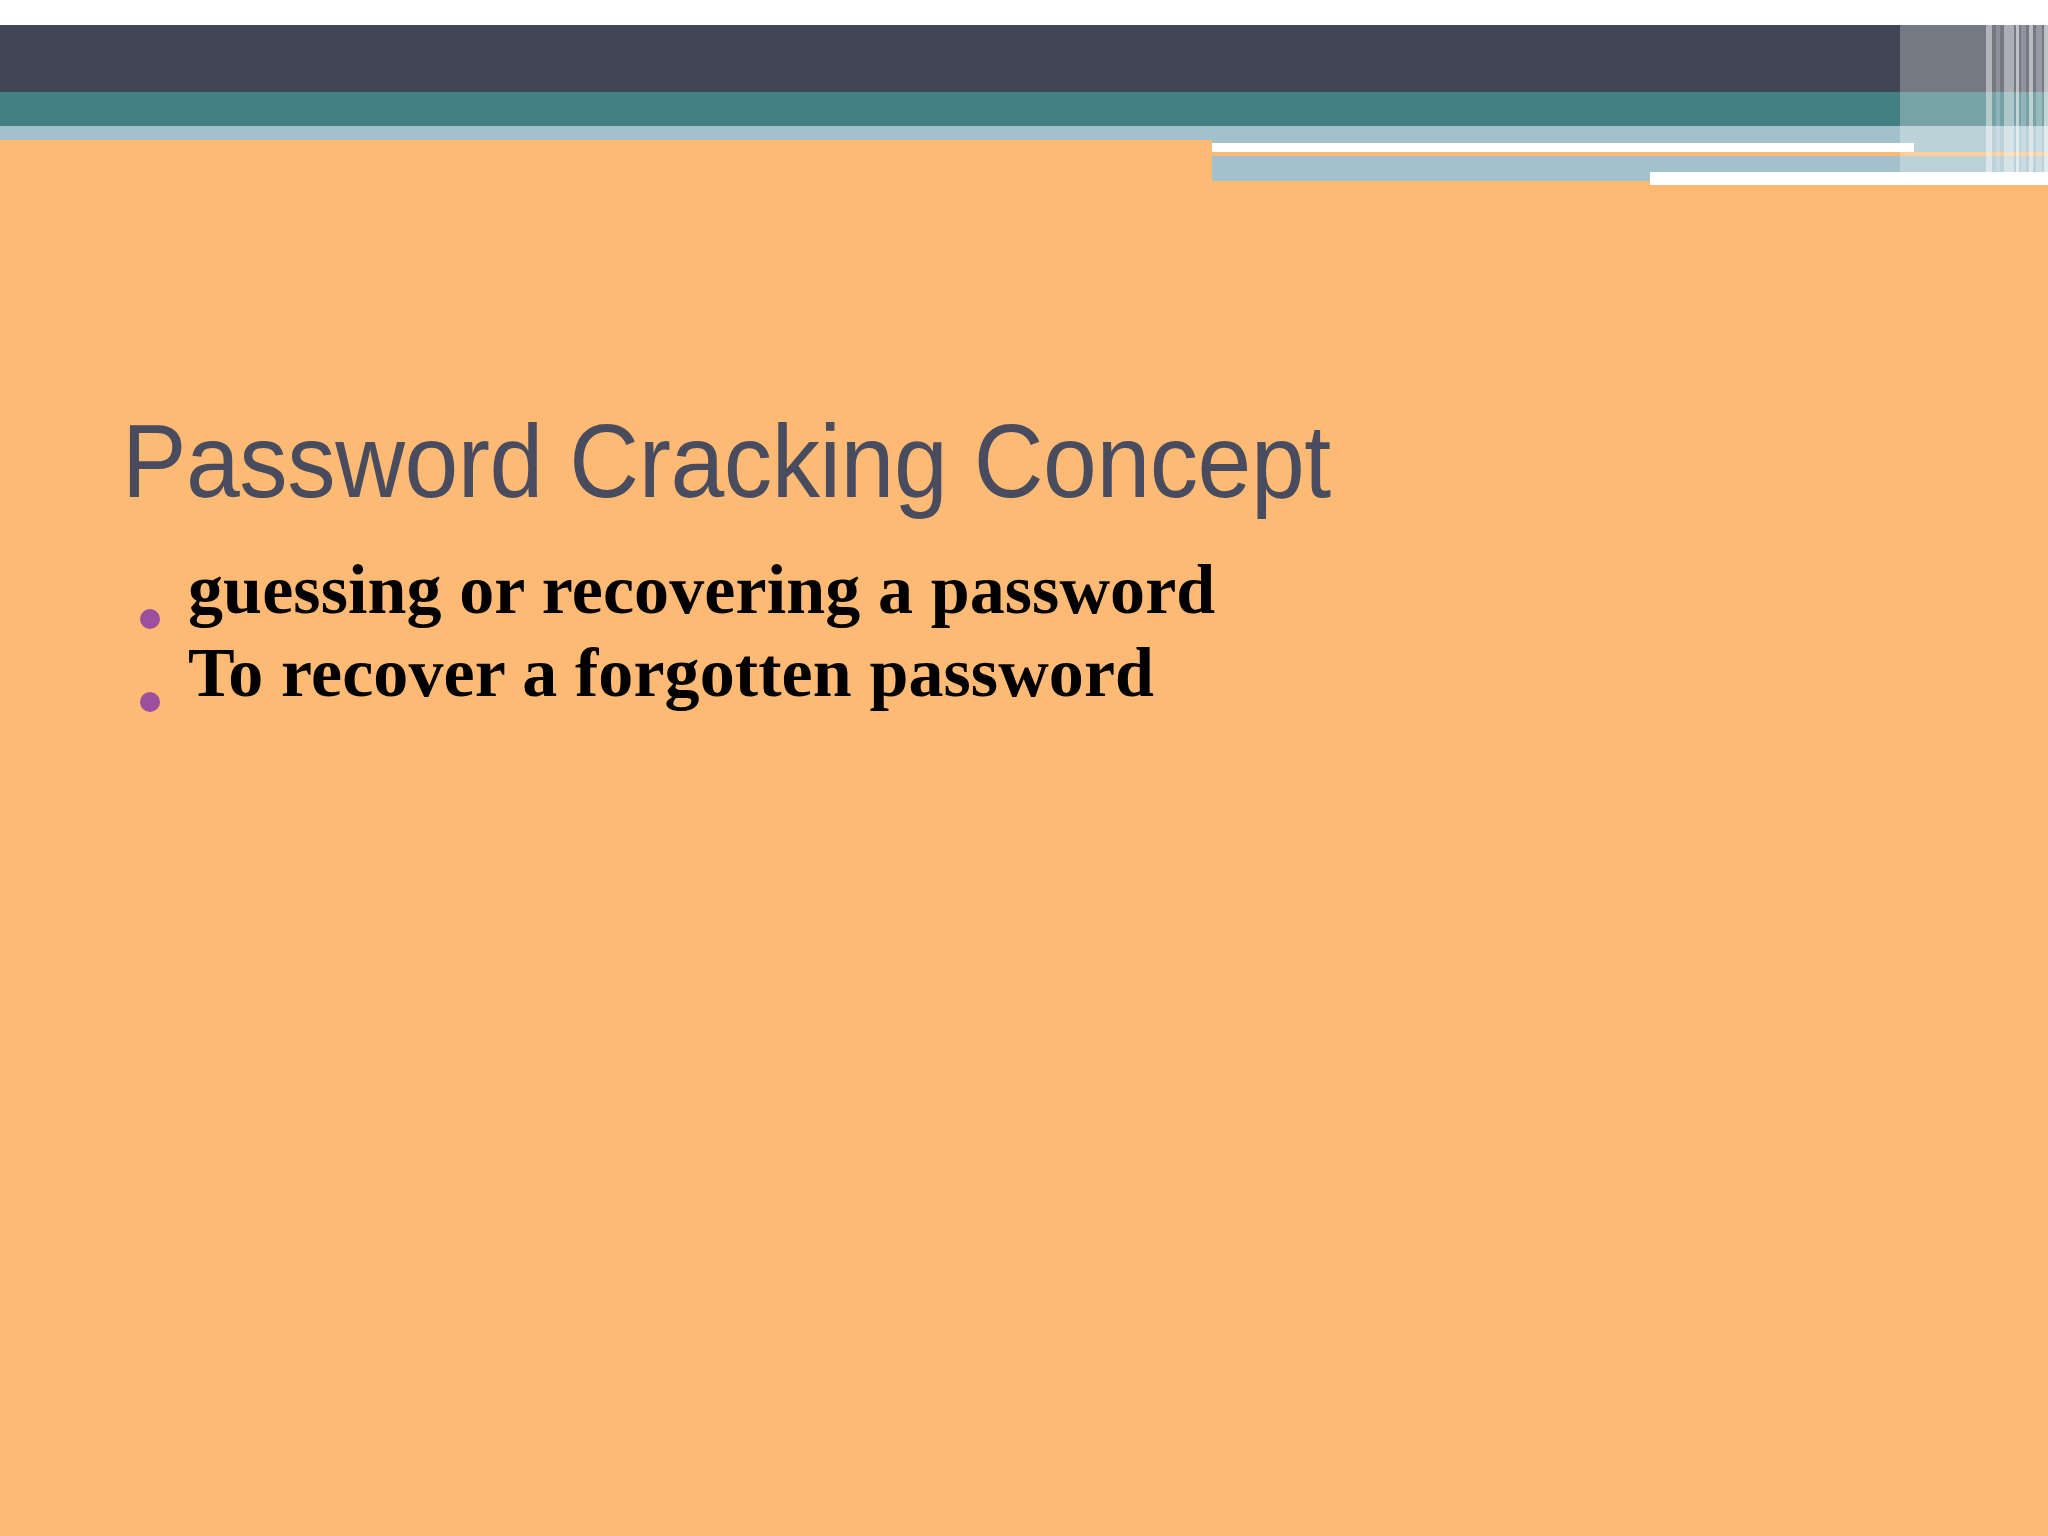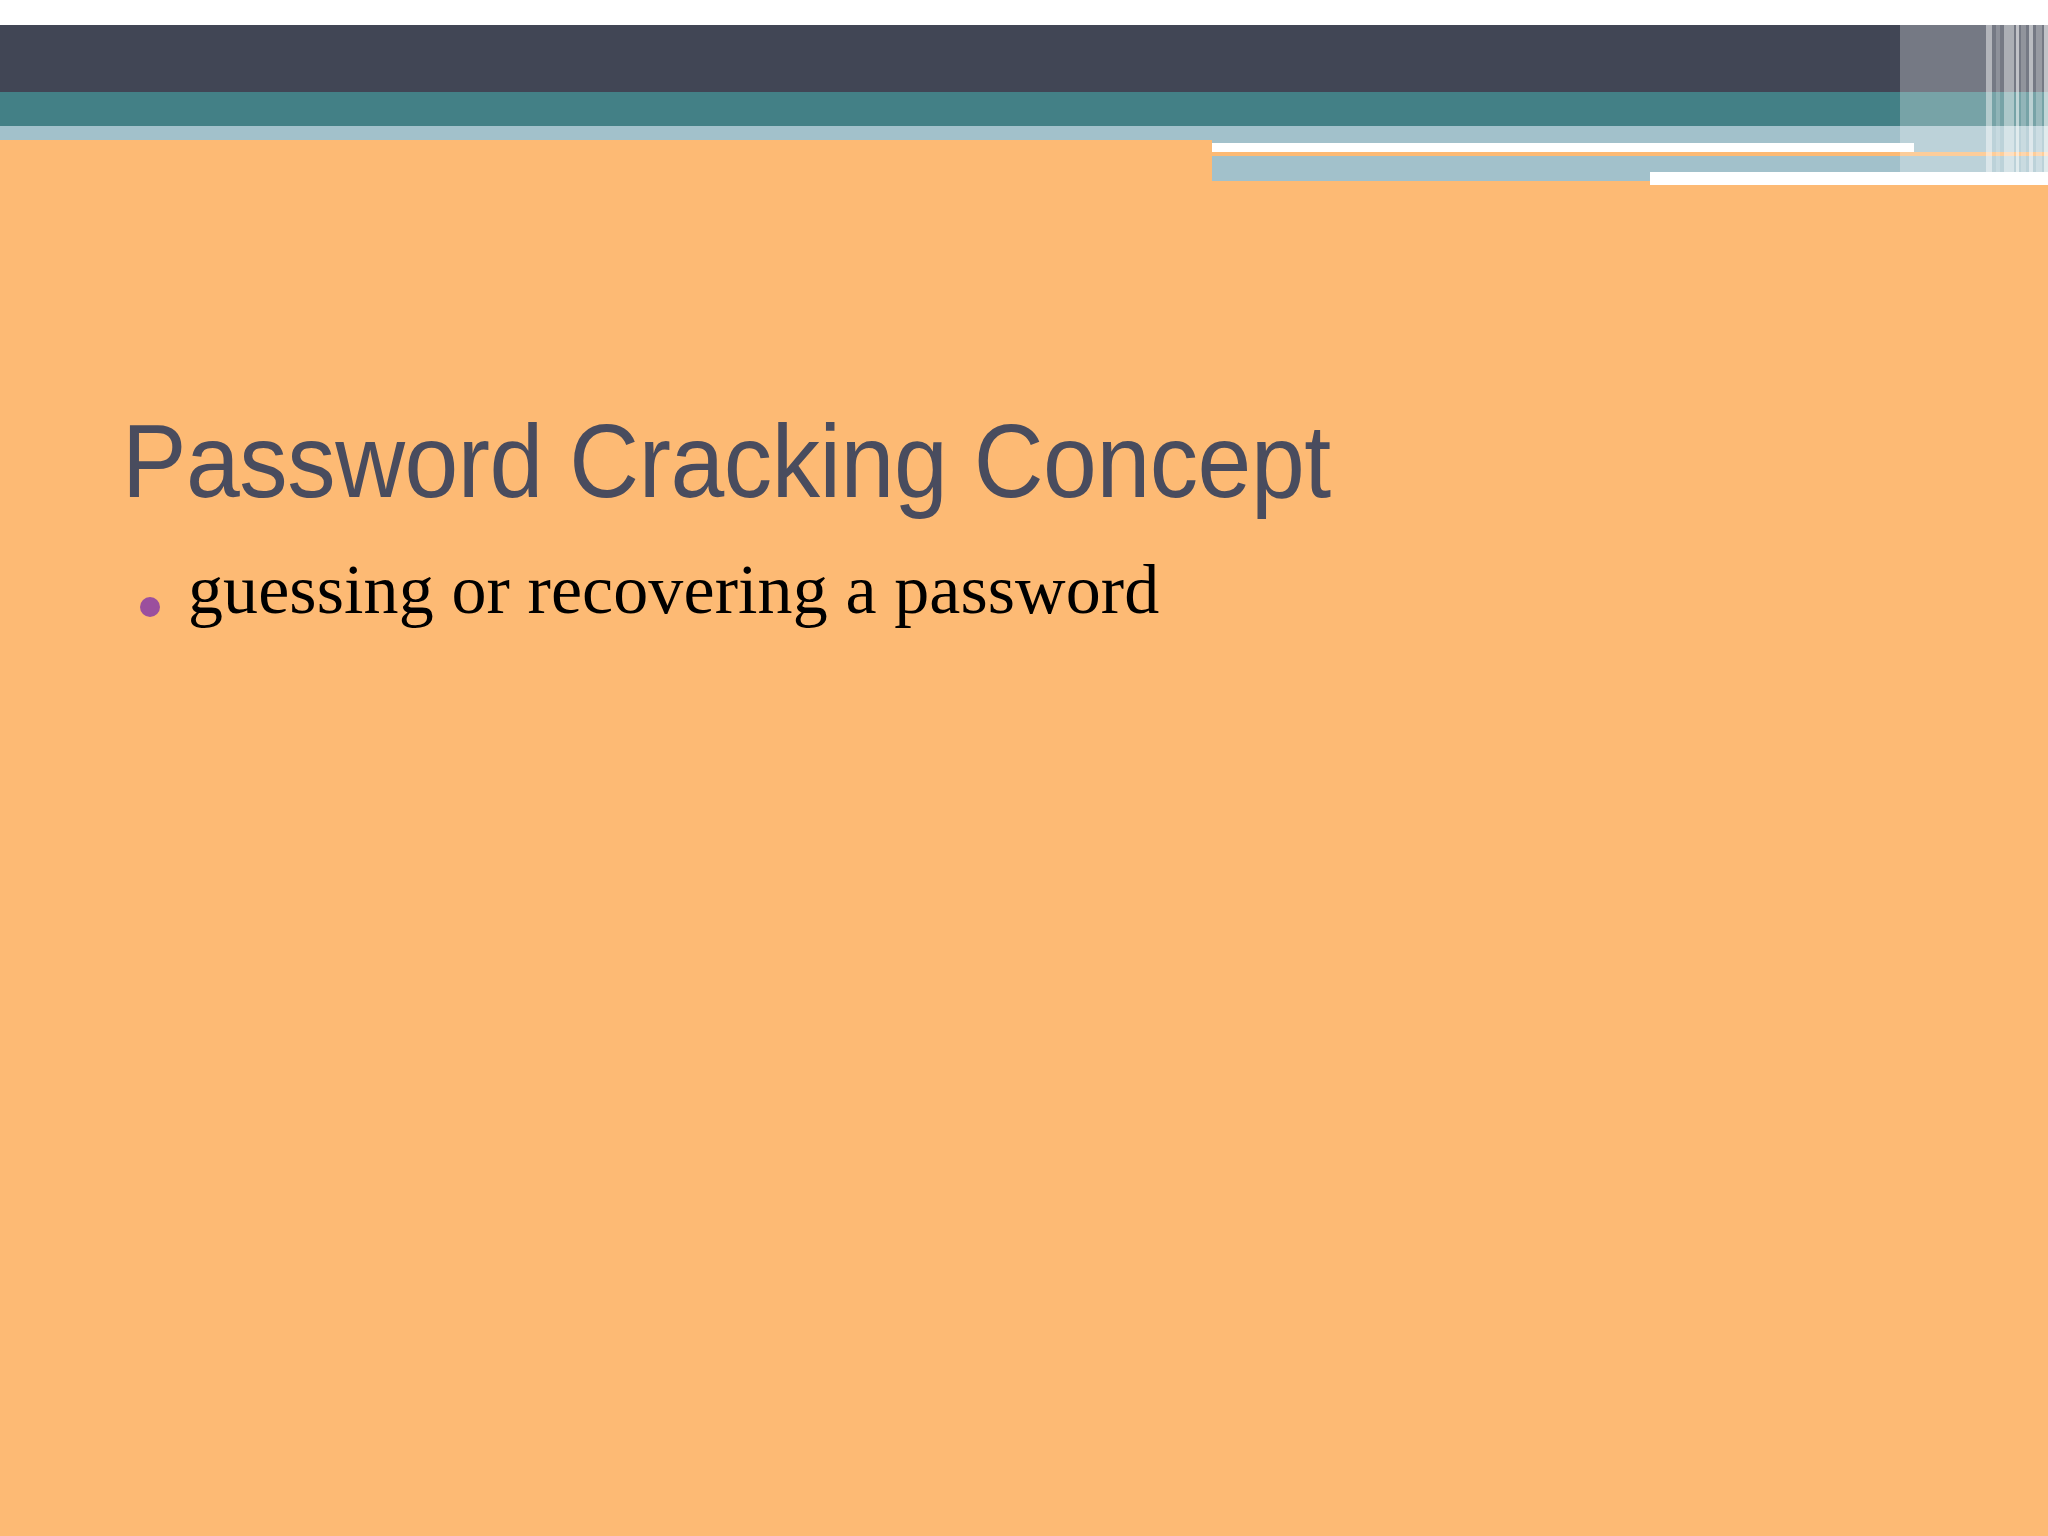--- a/index.html
+++ b/index.html
@@ -137,22 +137,23 @@
 
   
   .body {
     position: absolute;
     left: 140px;
     top: 525px;
     width: 1720px;
   }
   .bullet-row {
     display: flex;
-    align-items: center;
+    align-items: flex-end;
     margin-bottom: 4px;
+    font-weight: bold;
   }
   .bullet-dot {
     flex: 0 0 auto;
     width: 20px;
     height: 20px;
     border-radius: 50%;
     background: #9b4f9e;
     margin-top: 34px;
     margin-right: 28px;
   }
@@ -194,17 +195,21 @@
   <h1 class="title">Password Cracking Concept</h1>
 
   <div class="body">
 
     <div class="bullet-row">
       <span class="bullet-dot"></span>
       <span class="bullet-text">guessing or recovering a password</span>
     </div>
 
 
+    <div class="bullet-row">
+      <span class="bullet-dot"></span>
+      <span class="bullet-text">To recover a forgotten password</span>
+    </div>
 
 
   </div>
 
 </div>
 
 </body></html>

